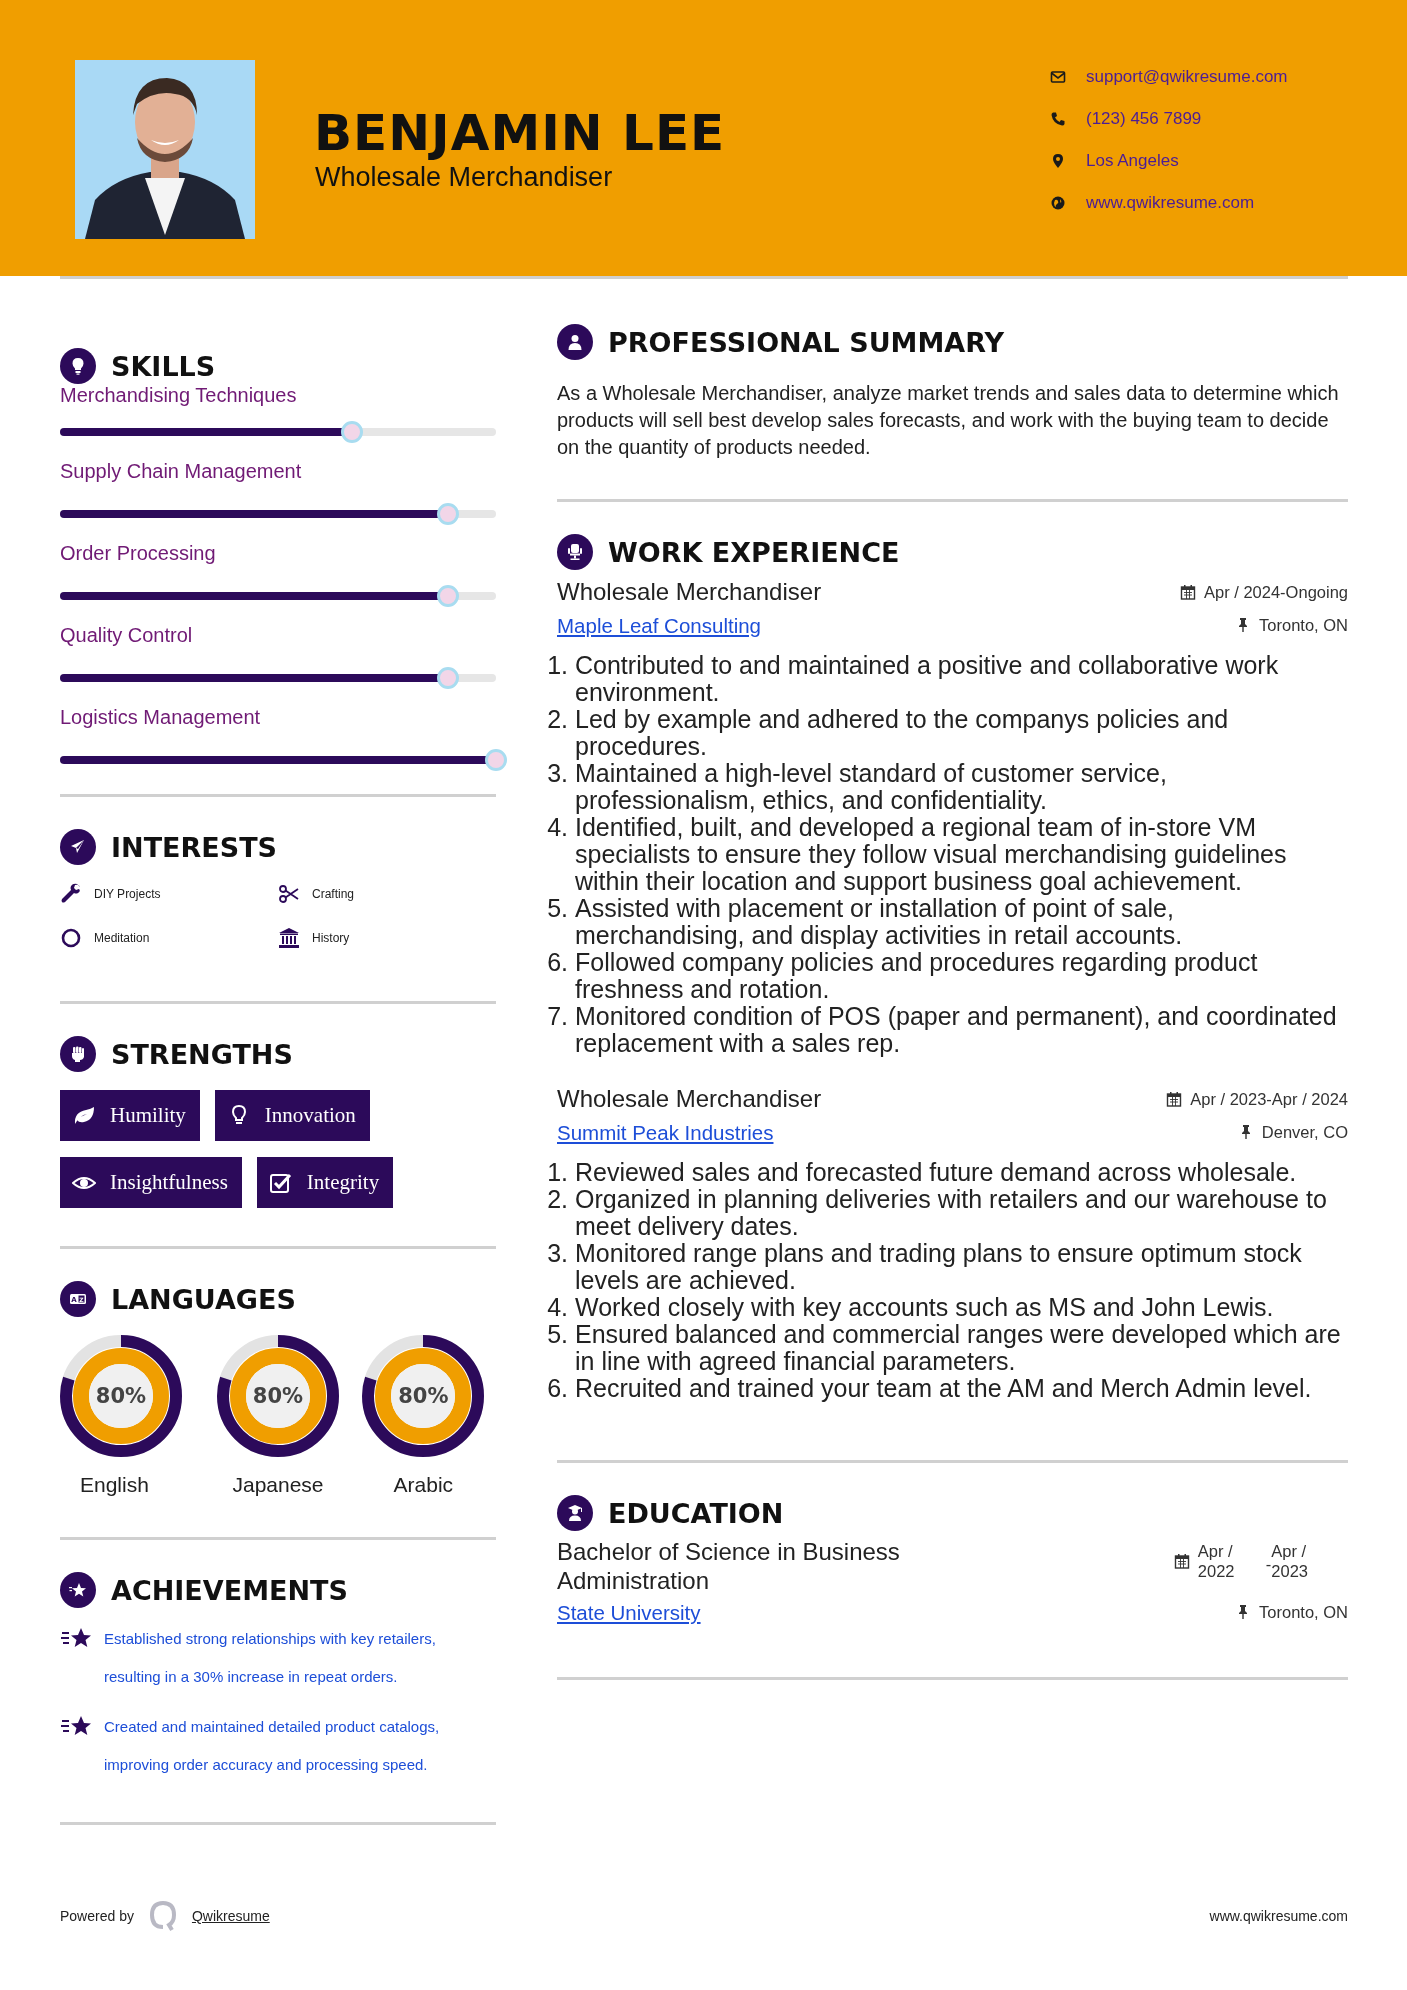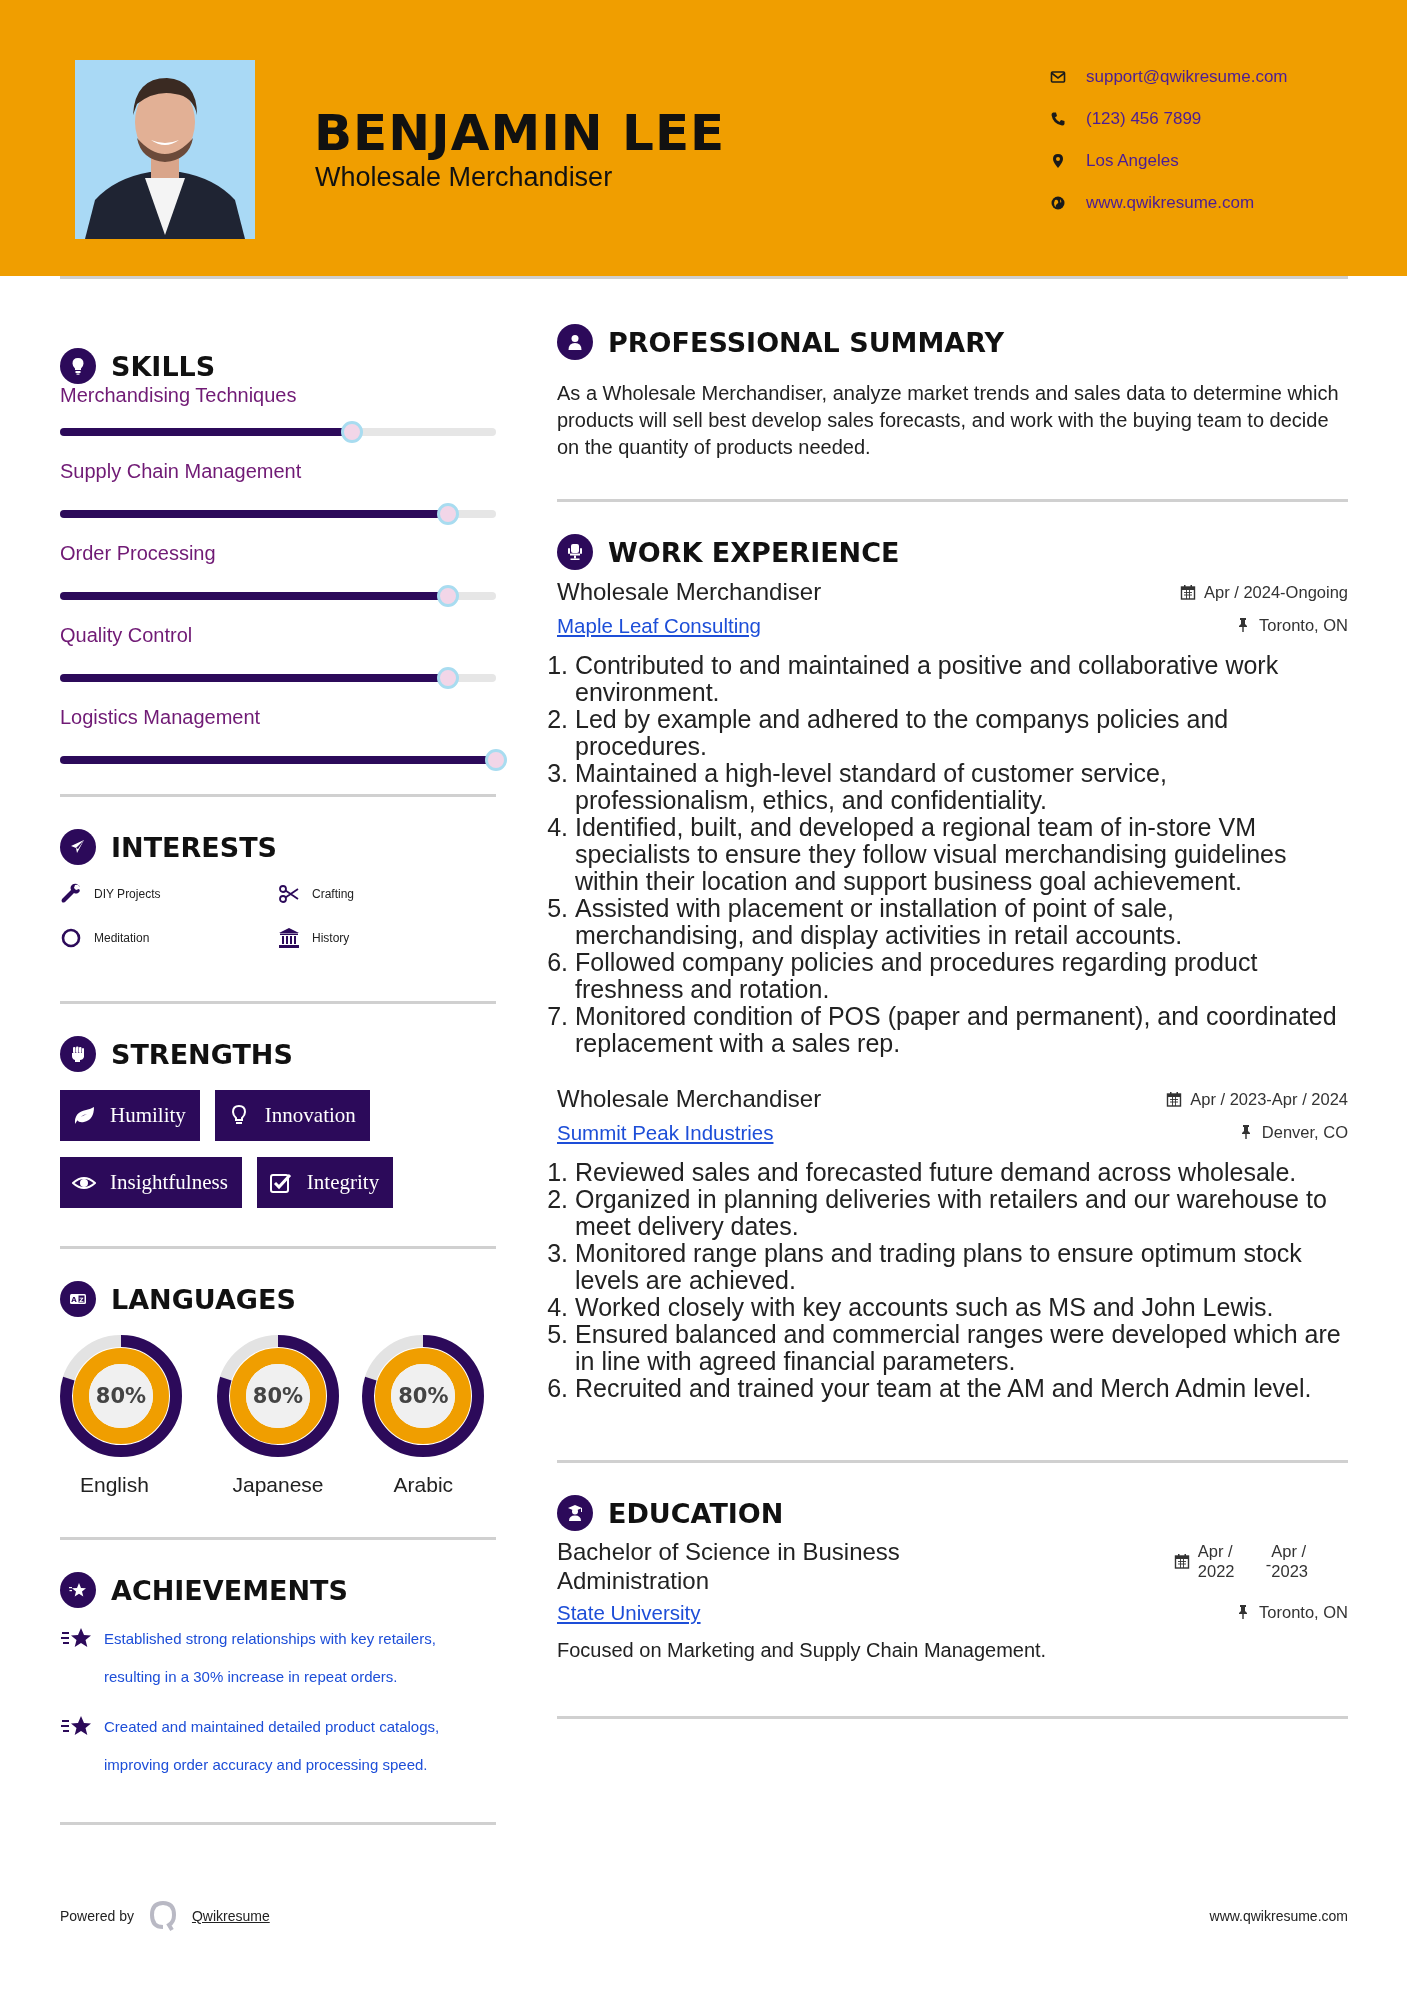--- a/index.html
+++ b/index.html
@@ -500,21 +500,20 @@
       </div>
       <div class="job-head" style="margin-top:6px">
         <span class="job-company">State University</span>
         <span class="job-loc">
           <svg viewBox="0 0 16 16">
               <path d="M5 1 H11 V3 L10 3 L10 7 L12 9 V10 H8.7 V15 H7.3 V10 H4 V9 L6 7 V3 L5 3 Z" fill="#333"></path>
             </svg>
           <span>Toronto, ON</span>
         </span>
       </div>
-      <p class="summary" style="margin-top:12px">Focused on Marketing and Supply Chain Management.</p>
     </div>
   </section>
 
   <div class="divider" style="margin-top:52px"></div>
 </div>
 
 <div class="footer">
   <div class="footer-left">
     <span>Powered by</span>
     <svg viewBox="0 0 30 32">

